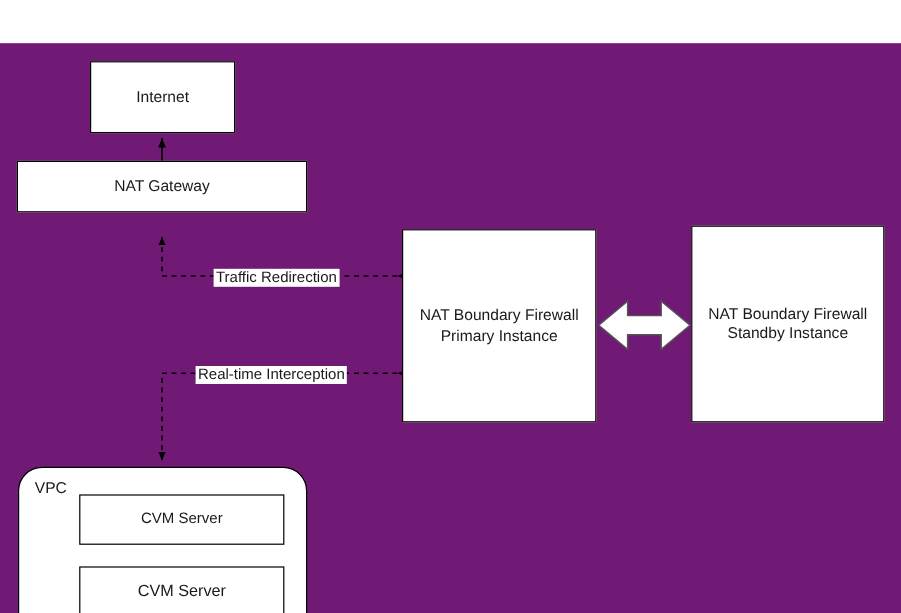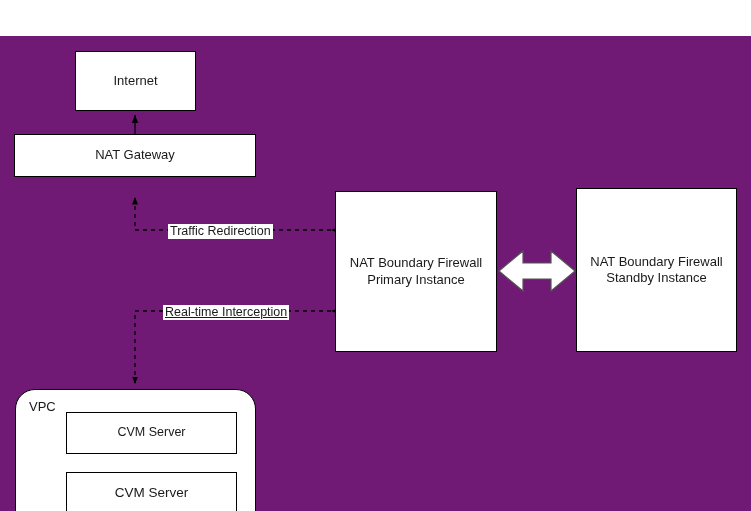--- a/index.html
+++ b/index.html
@@ -48,22 +48,22 @@
   
   .edge-label {
     position: absolute;
     background: #ffffff;
     color: #1a1a1a;
     font-size: 12.5px;
     line-height: 1;
     padding: 1px 2px;
     white-space: nowrap;
   }
-  #label-traffic-redirection   { left: 168px; top: 188px; }
-  #label-realtime-interception { left: 163px; top: 269px; text-decoration: underline; }
+  #label-traffic-redirection   { left: 178px; top: 188px; }
+  #label-realtime-interception { left: 163px; top: 269px; }
   svg.wires {
     position: absolute;
     left: 0;
     top: 0;
     width: 751px;
     height: 511px;
     overflow: visible;
   }
 </style>
 </head>

